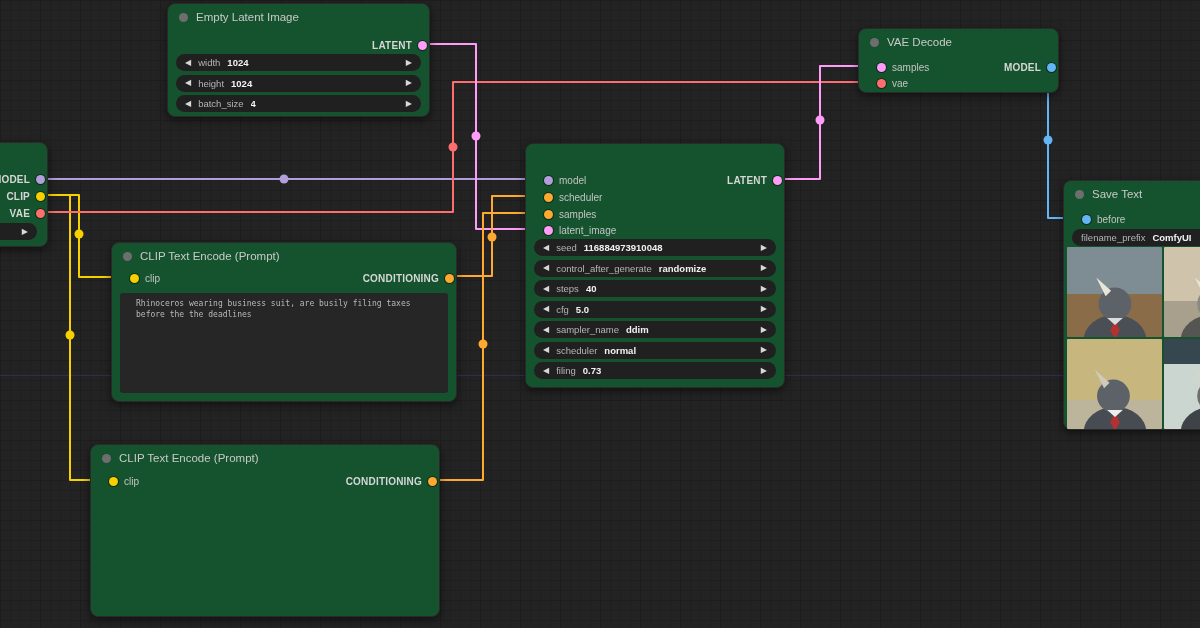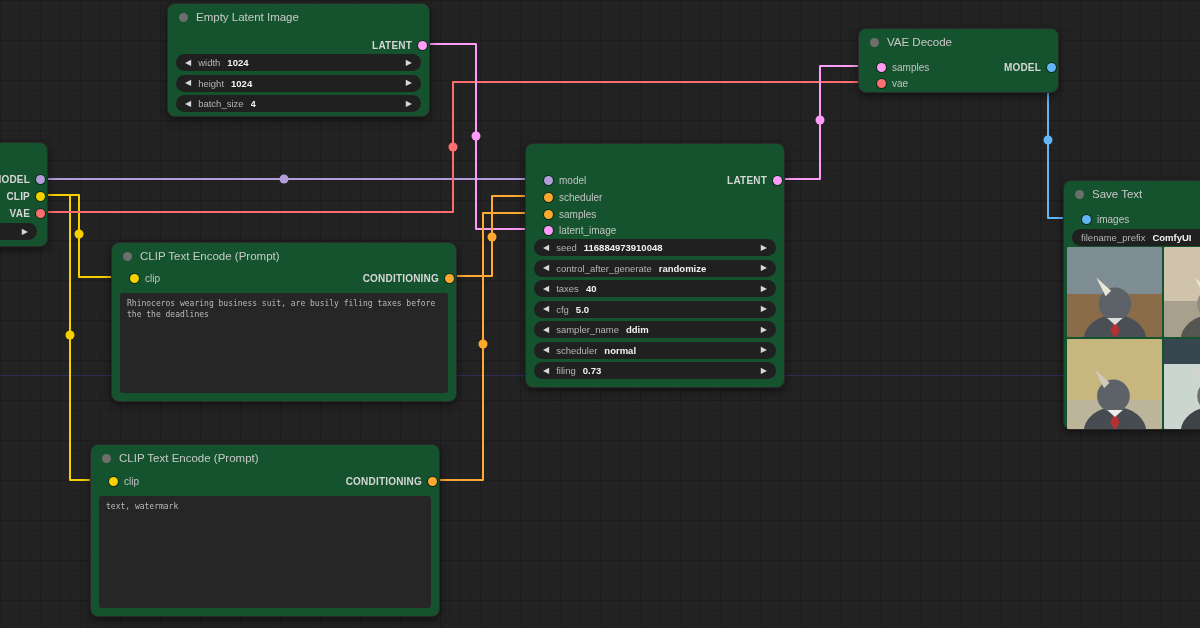--- a/index.html
+++ b/index.html
@@ -41,21 +41,21 @@
     height:17px;background:#202020;border-radius:9px;display:flex;align-items:center;
     gap:7px;padding:0 9px;font-size:9.5px;color:#b5b5b5;box-sizing:border-box;
   }
   .warr{font-size:8px;color:#d8d8d8;line-height:1;flex:0 0 auto;}
   .wlabel{flex:0 0 auto;white-space:nowrap;}
   .wvalue{flex:1 1 auto;color:#f2f2f2;font-weight:bold;white-space:nowrap;overflow:hidden;}
 
   .prompt{
     position:absolute;left:8px;right:8px;background:#262626;border-radius:3px;
     color:#b9b9b9;font-family:"DejaVu Sans Mono",monospace;font-size:8px;line-height:1.4;
-    padding:5px 7px;white-space:pre-wrap;box-sizing:border-box;
+    padding:5px 16px;white-space:pre-wrap;box-sizing:border-box;
   }
 
   .img-grid{position:absolute;left:3px;top:66px;display:grid;grid-template-columns:95px 95px;grid-auto-rows:90px;gap:2px;}
   .thumb{position:relative;overflow:hidden;border-radius:1px;}
   .thumb svg{position:absolute;left:50%;bottom:-6px;transform:translateX(-50%);width:78px;height:78px;}
   .thumb.t1{background:linear-gradient(180deg,#7e8d94 0 52%,#8a6c49 52% 100%);}
   .thumb.t2{background:linear-gradient(180deg,#cfc3ab 0 60%,#a99f8d 60% 100%);}
   .thumb.t3{background:linear-gradient(180deg,#c7b67e 0 68%,#bdb49c 68% 100%);}
   .thumb.t4{background:linear-gradient(180deg,#37474f 0 28%,#ccd6d0 28% 100%);}
 </style>
@@ -167,21 +167,21 @@
       <span class="warr">▶</span>
     </div>
     <div class="widget">
       <span class="warr">◀</span>
       <span class="wlabel">control_after_generate</span>
       <span class="wvalue">randomize</span>
       <span class="warr">▶</span>
     </div>
     <div class="widget">
       <span class="warr">◀</span>
-      <span class="wlabel">taxes</span>
+      <span class="wlabel">steps</span>
       <span class="wvalue">40</span>
       <span class="warr">▶</span>
     </div>
     <div class="widget">
       <span class="warr">◀</span>
       <span class="wlabel">cfg</span>
       <span class="wvalue">5.0</span>
       <span class="warr">▶</span>
     </div>
     <div class="widget">
@@ -227,21 +227,20 @@
     <span>CLIP Text Encode (Prompt)</span>
   </div>
   <div class="port in" style="top:28px">
     <span class="pdot" style="background: rgb(247, 208, 0);"></span>
     <span>clip</span>
   </div>
   <div class="port out" style="top:28px">
     <span class="out-label">CONDITIONING</span>
     <span class="pdot" style="background: rgb(255, 169, 49);"></span>
   </div>
-  <div class="prompt" style="top:51px;bottom:8px;">text, watermark</div>
 </div>
 
 <div class="node" style="left:858px;top:28px;width:201px;height:65px;">
   <div class="title">
     <span class="tdot"></span>
     <span>VAE Decode</span>
   </div>
   <div class="port in" style="top:30px">
     <span class="pdot" style="background: rgb(255, 156, 249);"></span>
     <span>samples</span>
@@ -256,21 +255,21 @@
   </div>
 </div>
 
 <div class="node" style="left:1063px;top:180px;width:262px;height:250px;">
   <div class="title">
     <span class="tdot"></span>
     <span>Save Text</span>
   </div>
   <div class="port in" style="top:30px">
     <span class="pdot" style="background: rgb(100, 181, 246);"></span>
-    <span>images</span>
+    <span>before</span>
   </div>
   <div class="widgets" style="top:48px;">
     <div class="widget">
       <span class="wlabel">filename_prefix</span>
       <span class="wvalue">ComfyUI</span>
     </div>
   </div>
   <div class="img-grid">
     <div class="thumb t1">
       <svg viewBox="0 0 100 100">

